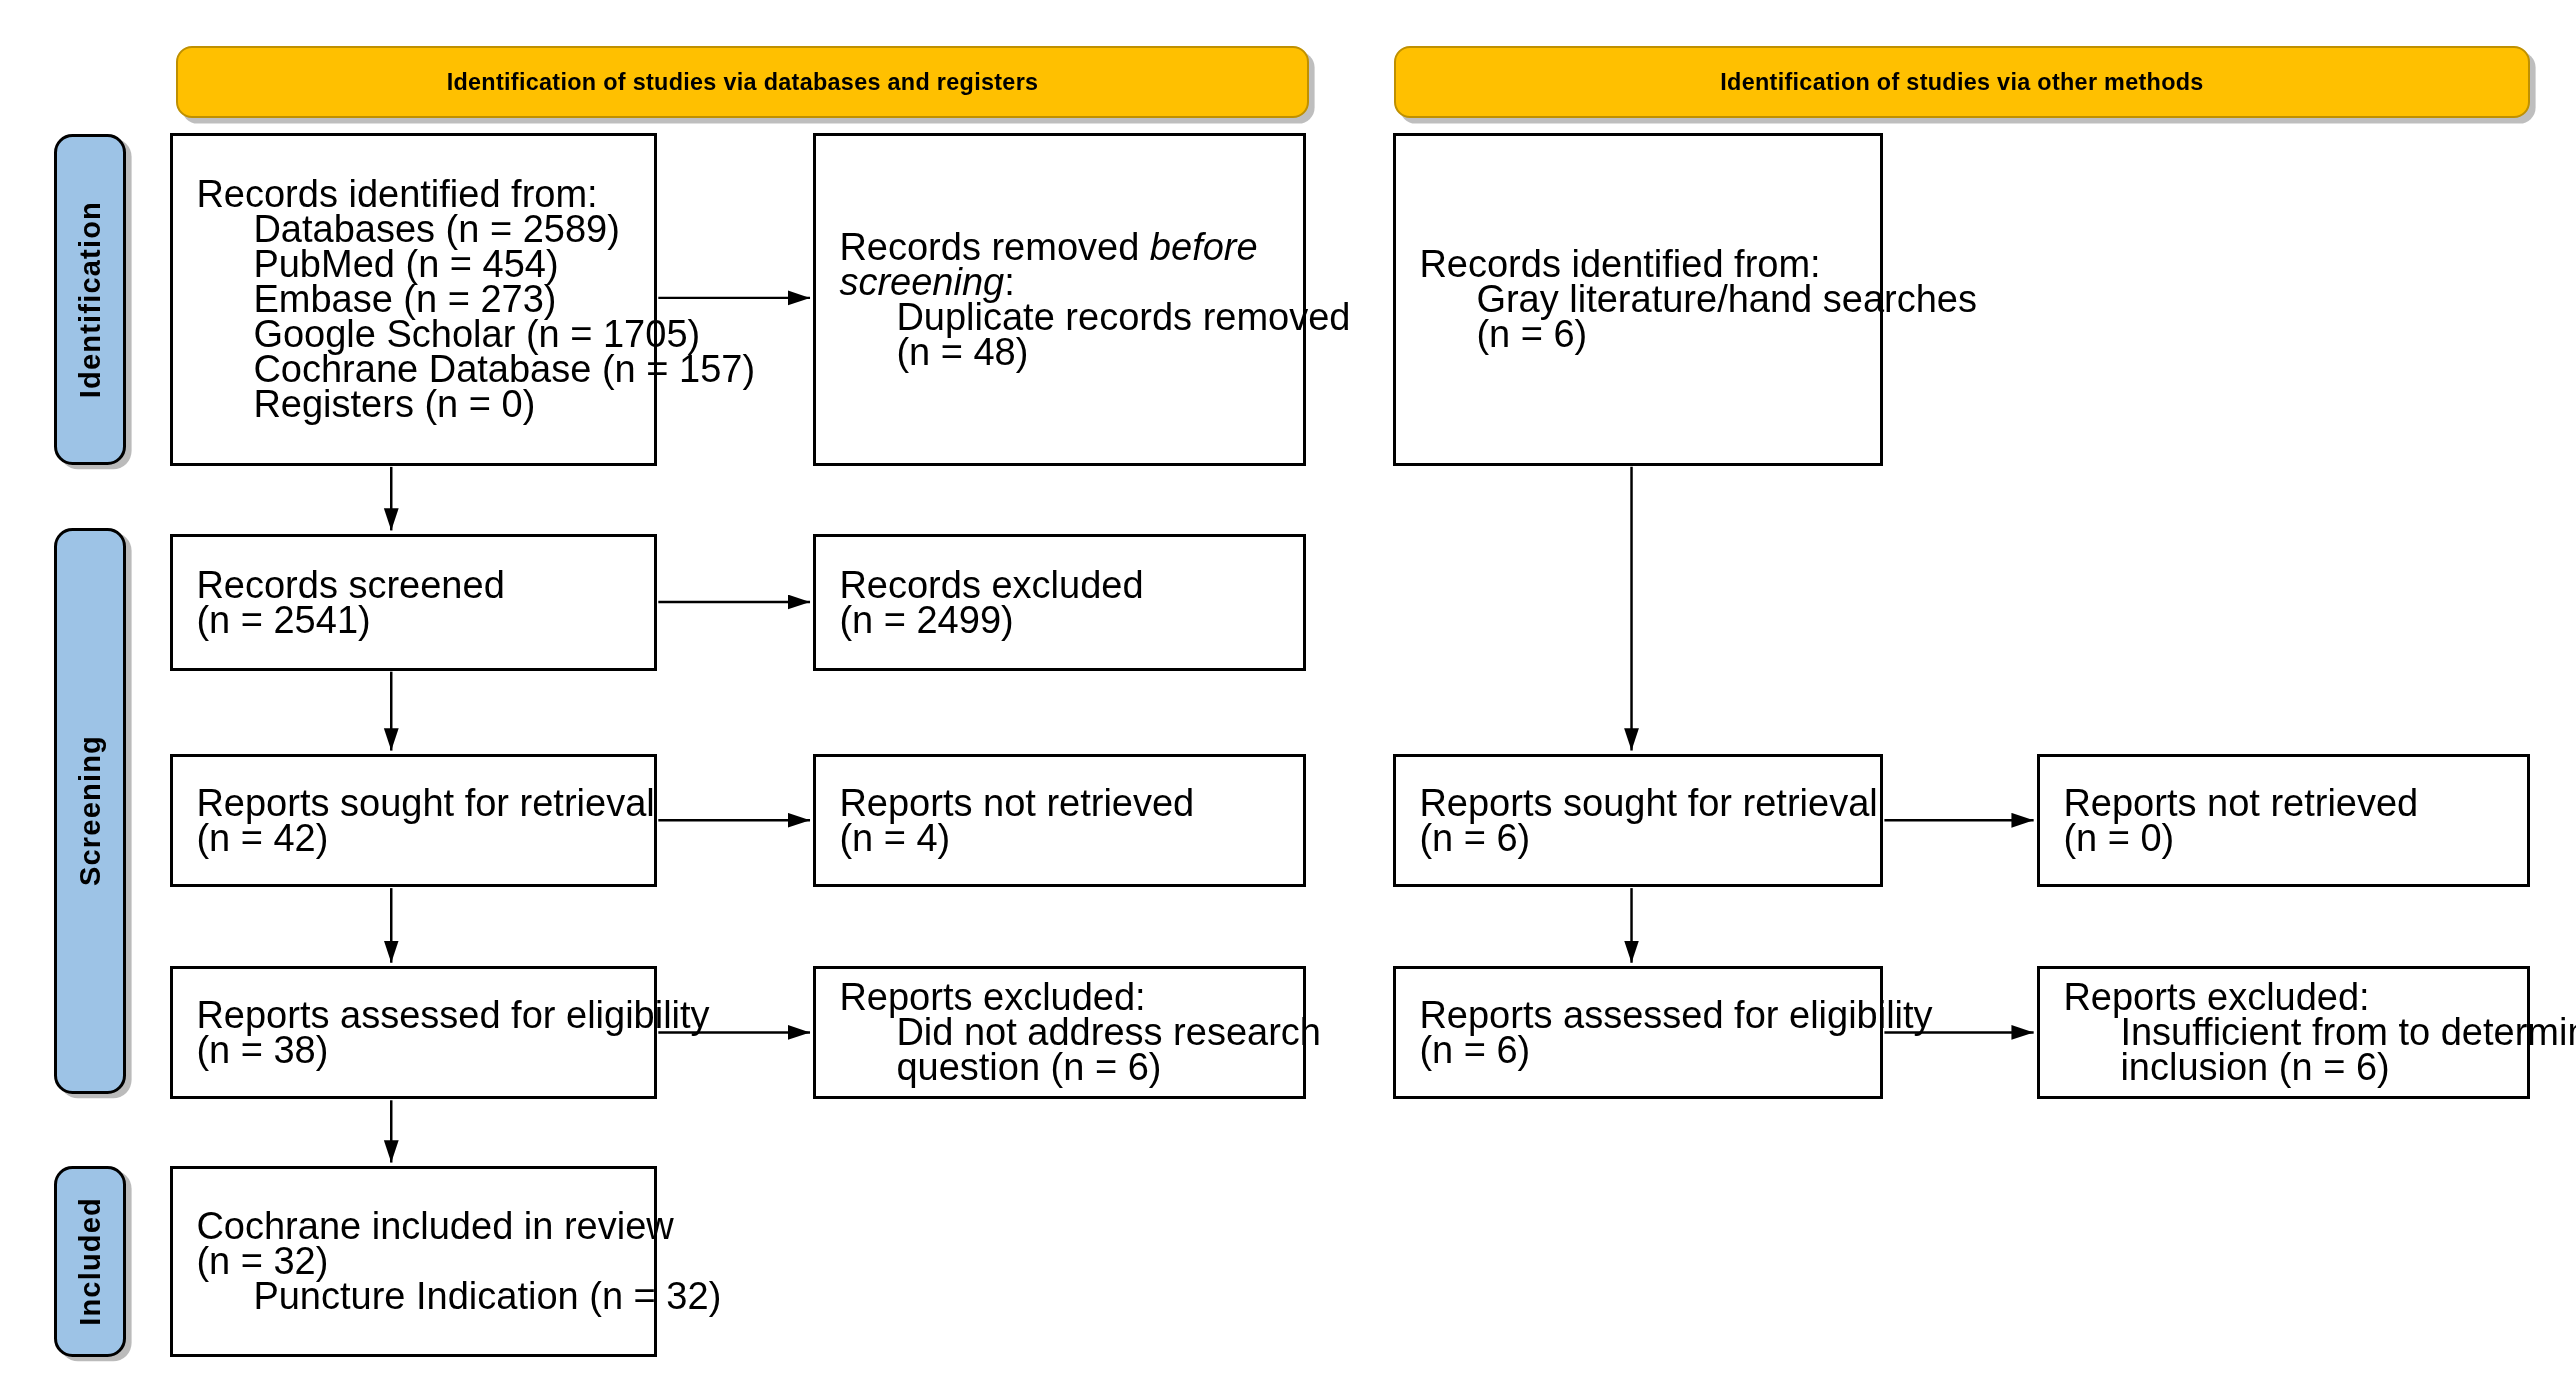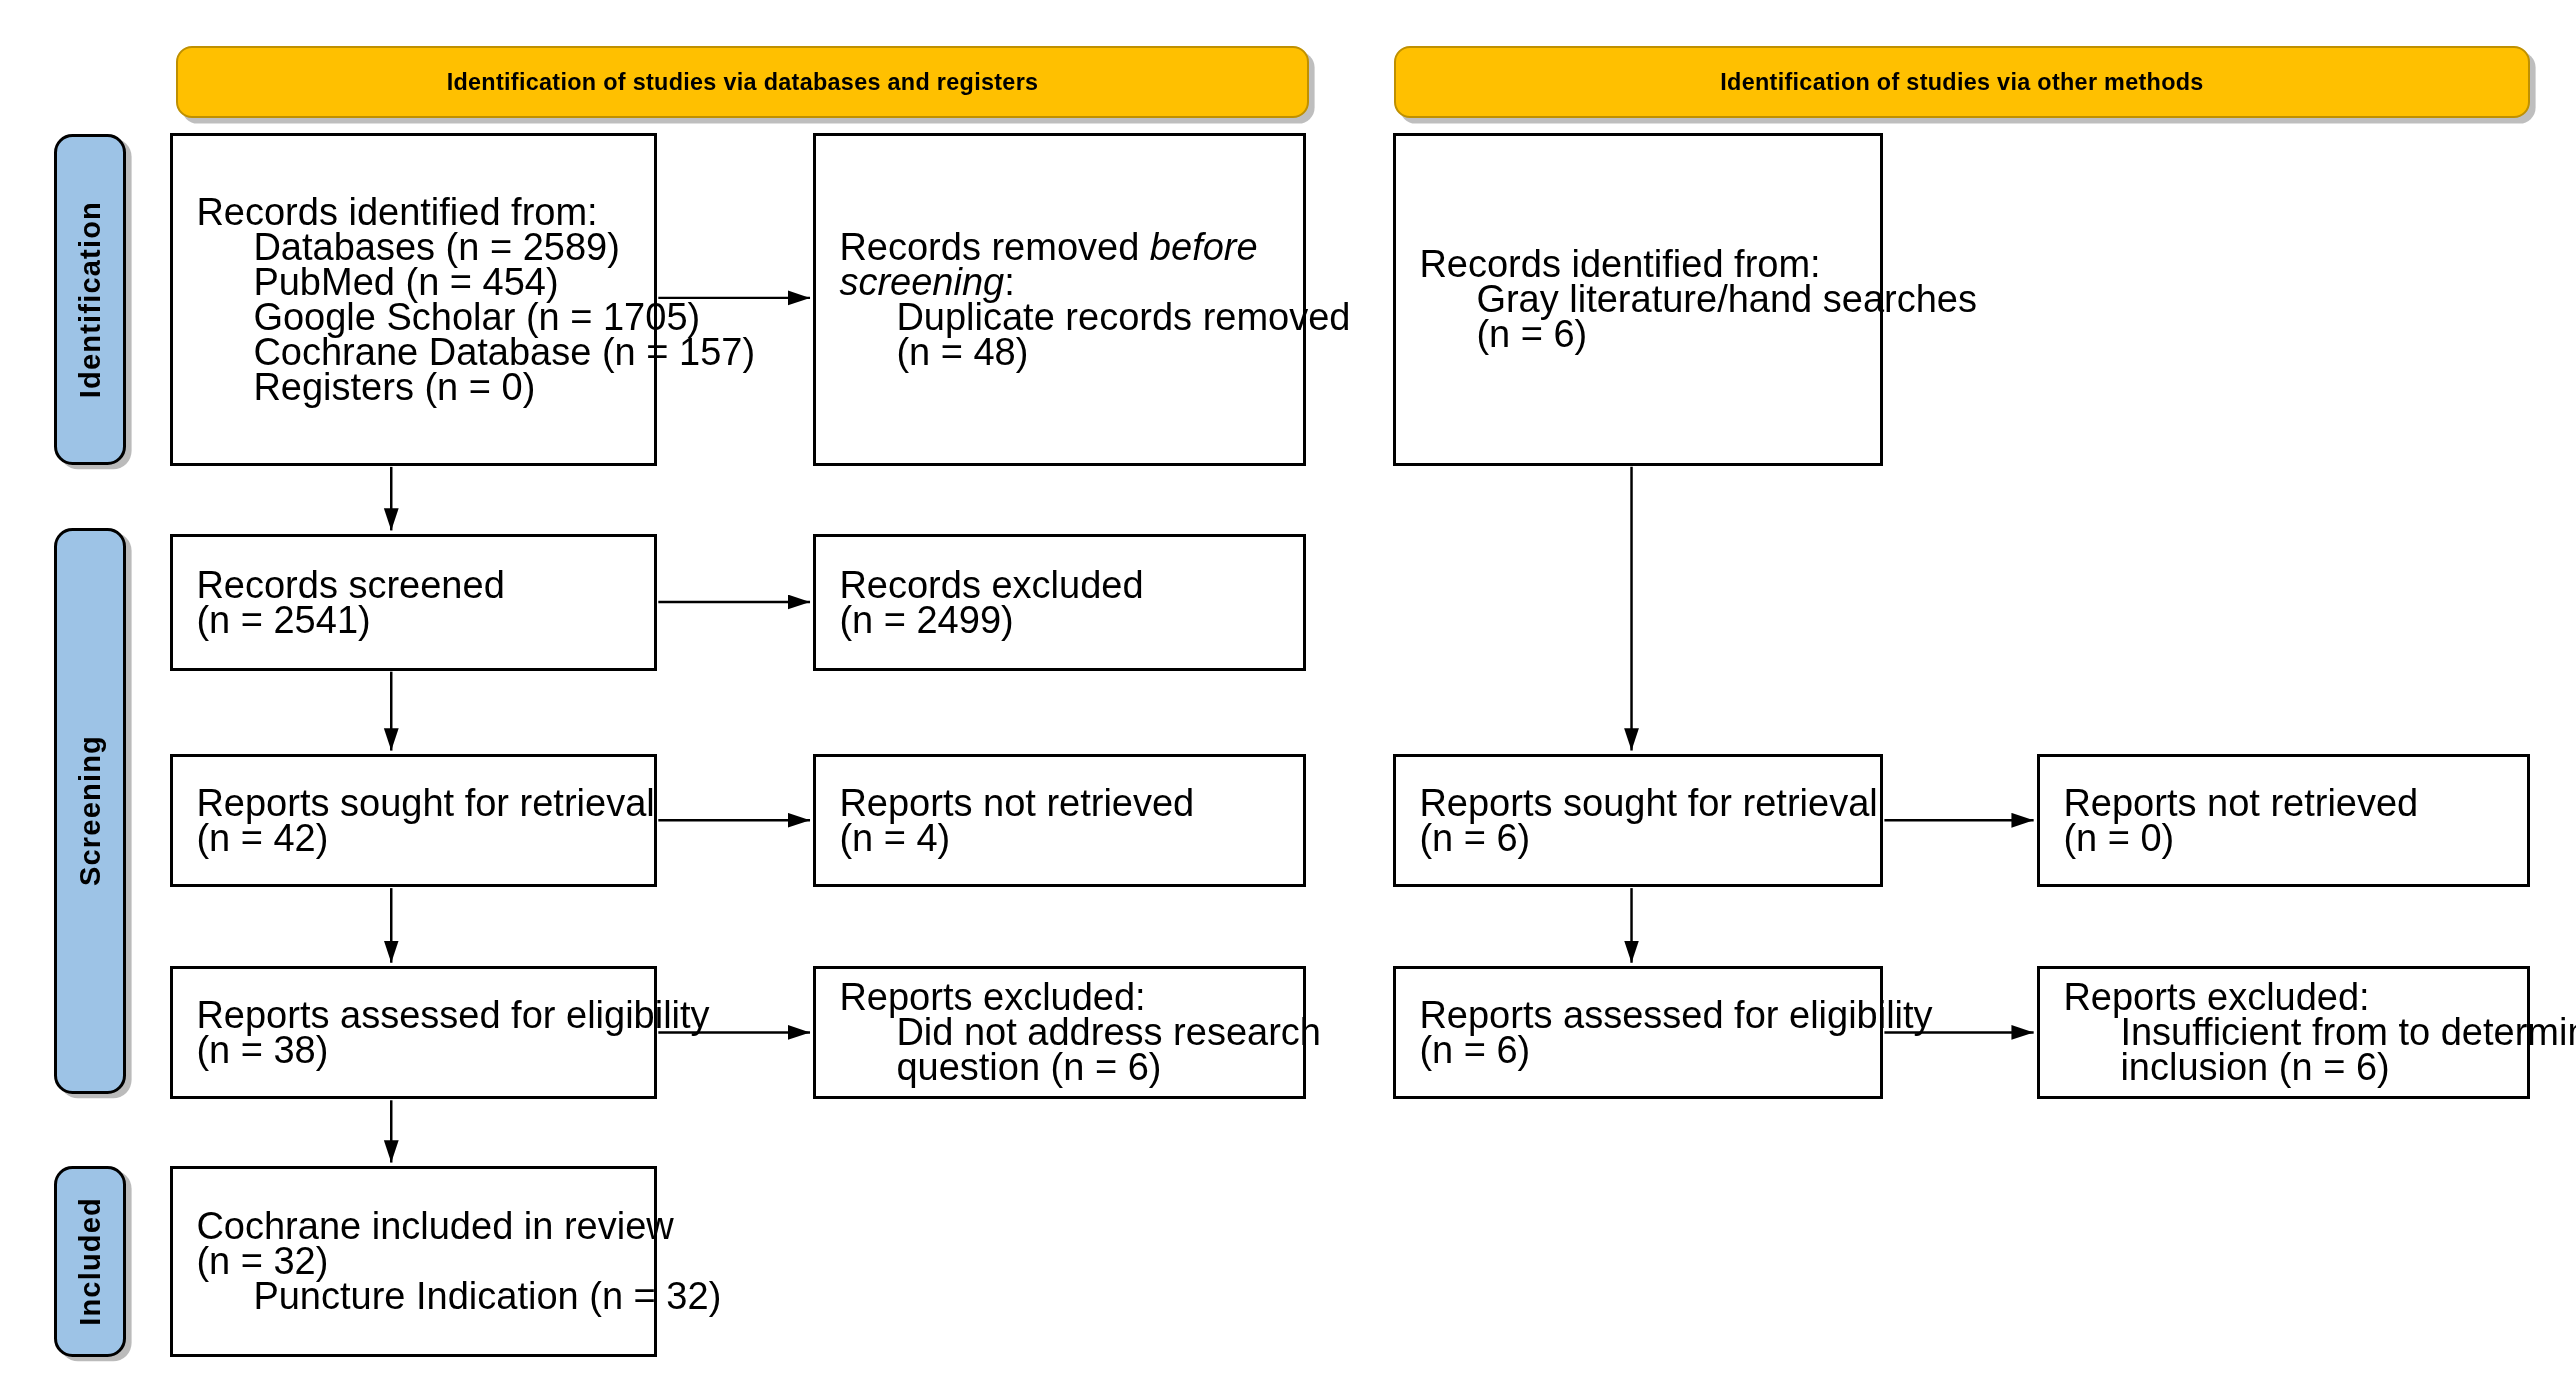--- a/index.html
+++ b/index.html
@@ -76,20 +76,21 @@
     <span class="vtext">Screening</span>
   </div>
   <div class="stage" style="left:54px;top:1166px;height:191px;">
     <span class="vtext">Included</span>
   </div>
 
   <div class="node" style="left:170px;top:133px;width:487px;height:333px;">
       <div class="line"><span>Records identified from:</span></div>
       <div class="line" style="padding-left: 57px;"><span>Databases (n = 2589)</span></div>
       <div class="line" style="padding-left: 57px;"><span>PubMed (n = 454)</span></div>
+      <div class="line" style="padding-left: 57px;"><span>Embase (n = 273)</span></div>
       <div class="line" style="padding-left: 57px; text-align: center;"><span>Google Scholar (n = 1705)</span></div>
       <div class="line" style="padding-left: 57px;"><span>Cochrane Database (n = 157)</span></div>
       <div class="line" style="padding-left: 57px;"><span>Registers (n = 0)</span></div>
     </div>
   <div class="node" style="left:813px;top:133px;width:493px;height:333px;">
       <div class="line"><span>Records removed </span><span class="it">before</span></div>
       <div class="line"><span class="it">screening</span><span>:</span></div>
       <div class="line" style="padding-left: 57px;"><span>Duplicate records removed</span></div>
       <div class="line" style="padding-left: 57px;"><span>(n = 48)</span></div>
     </div>

